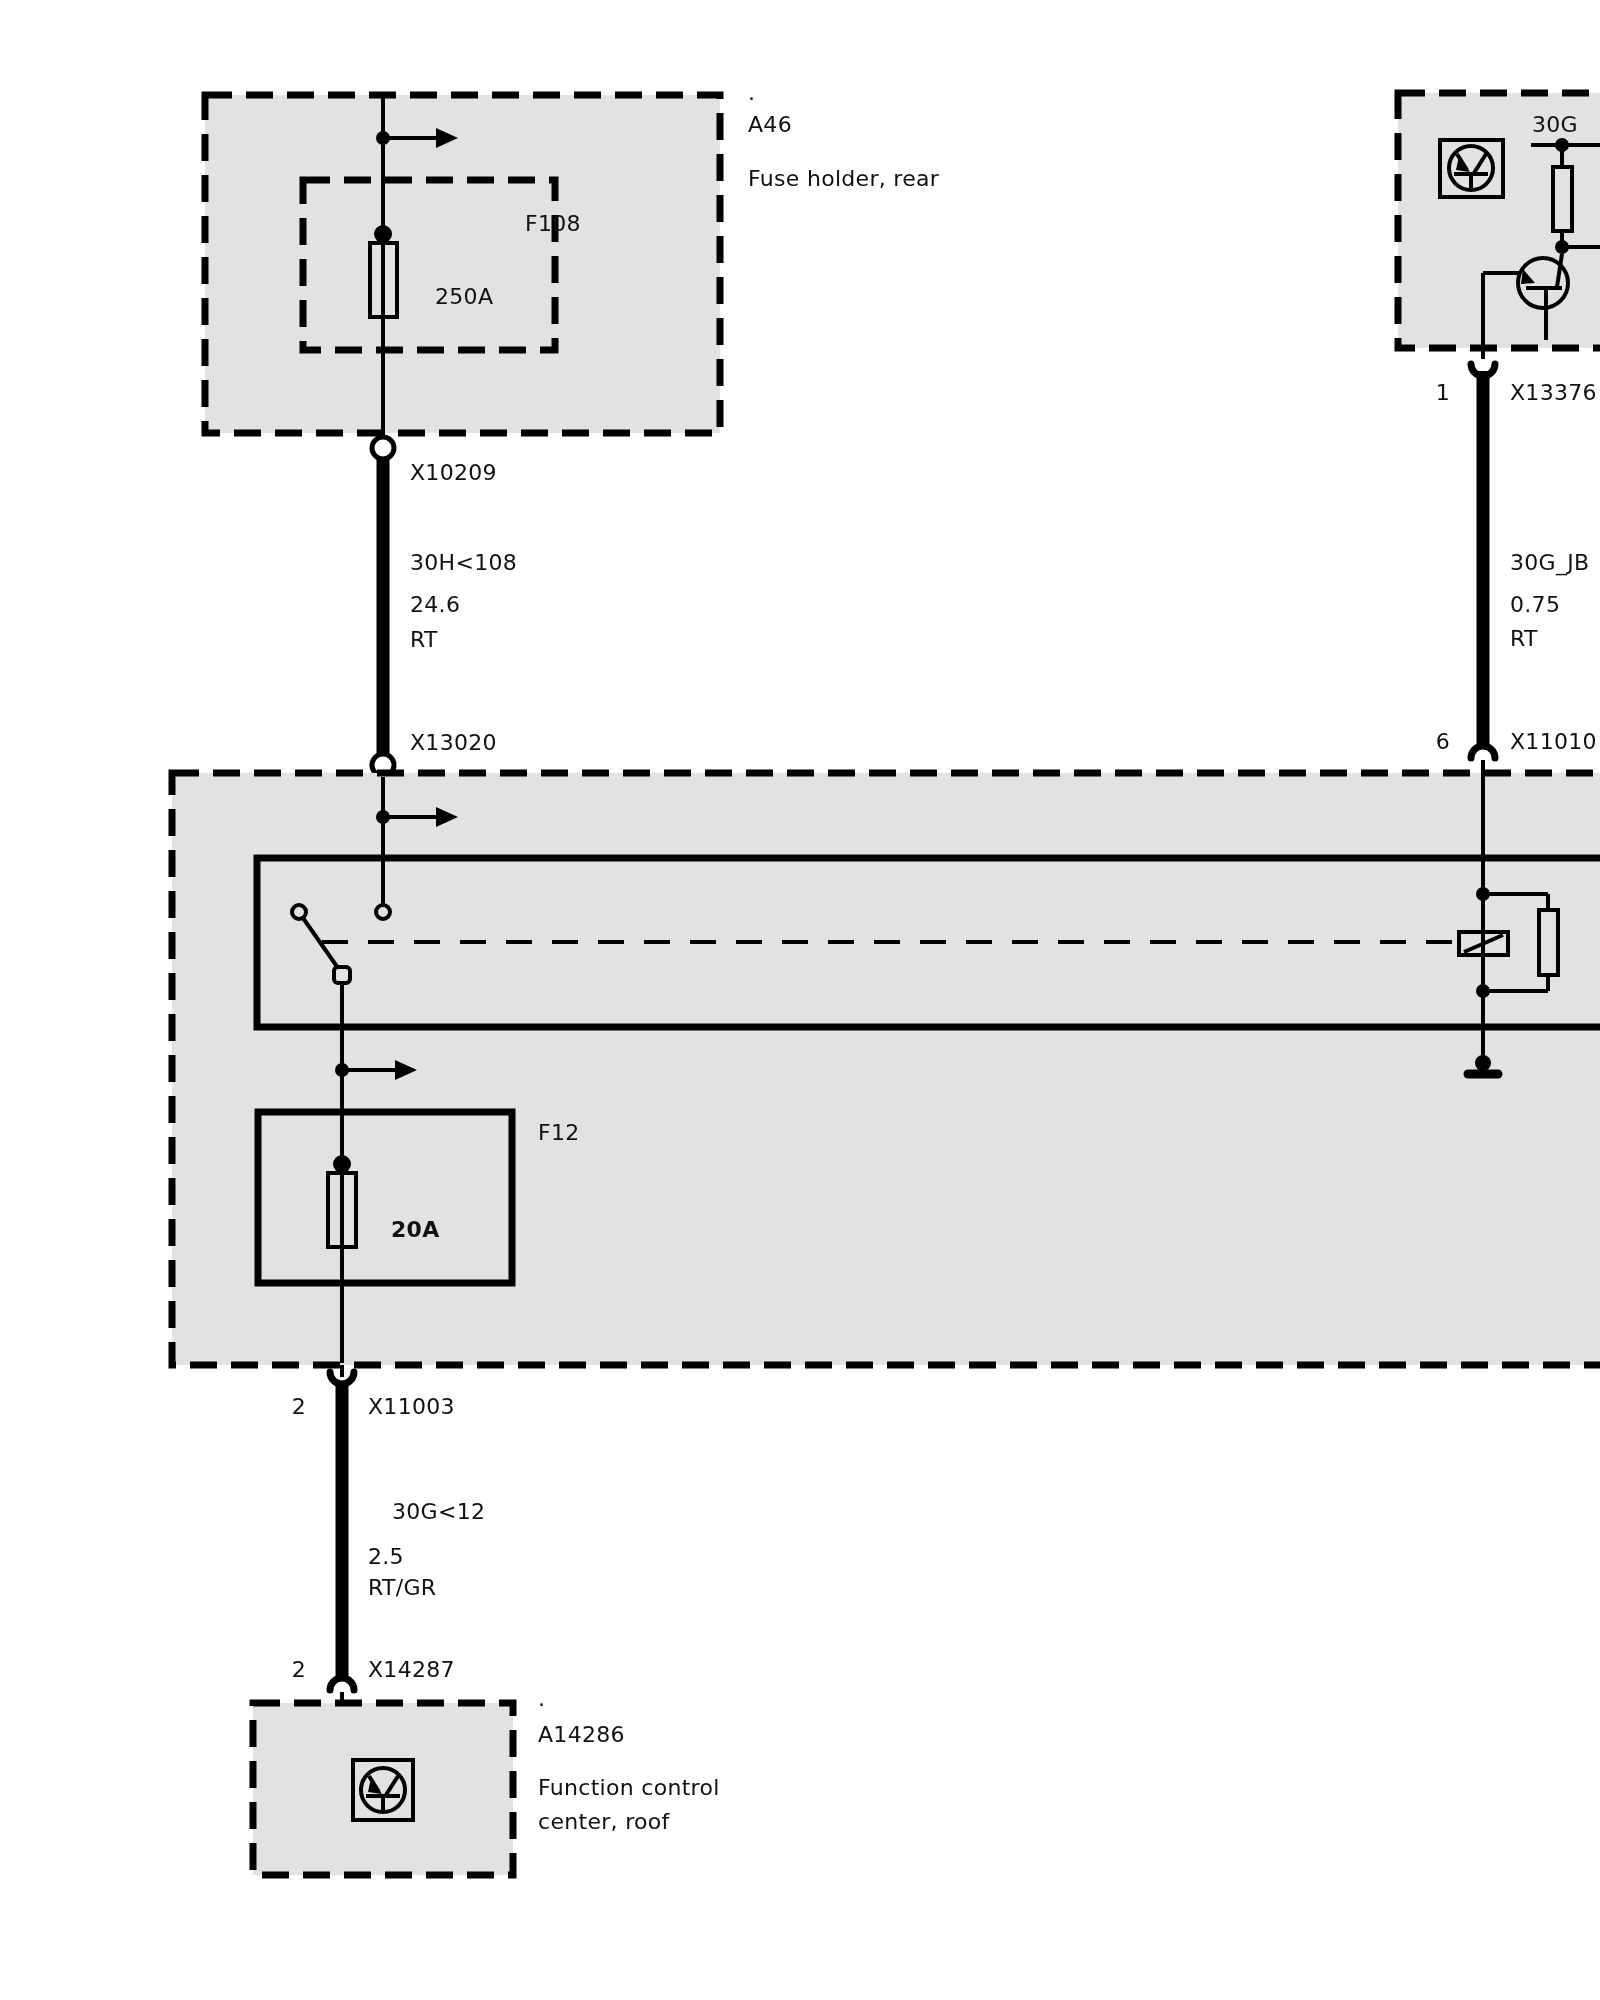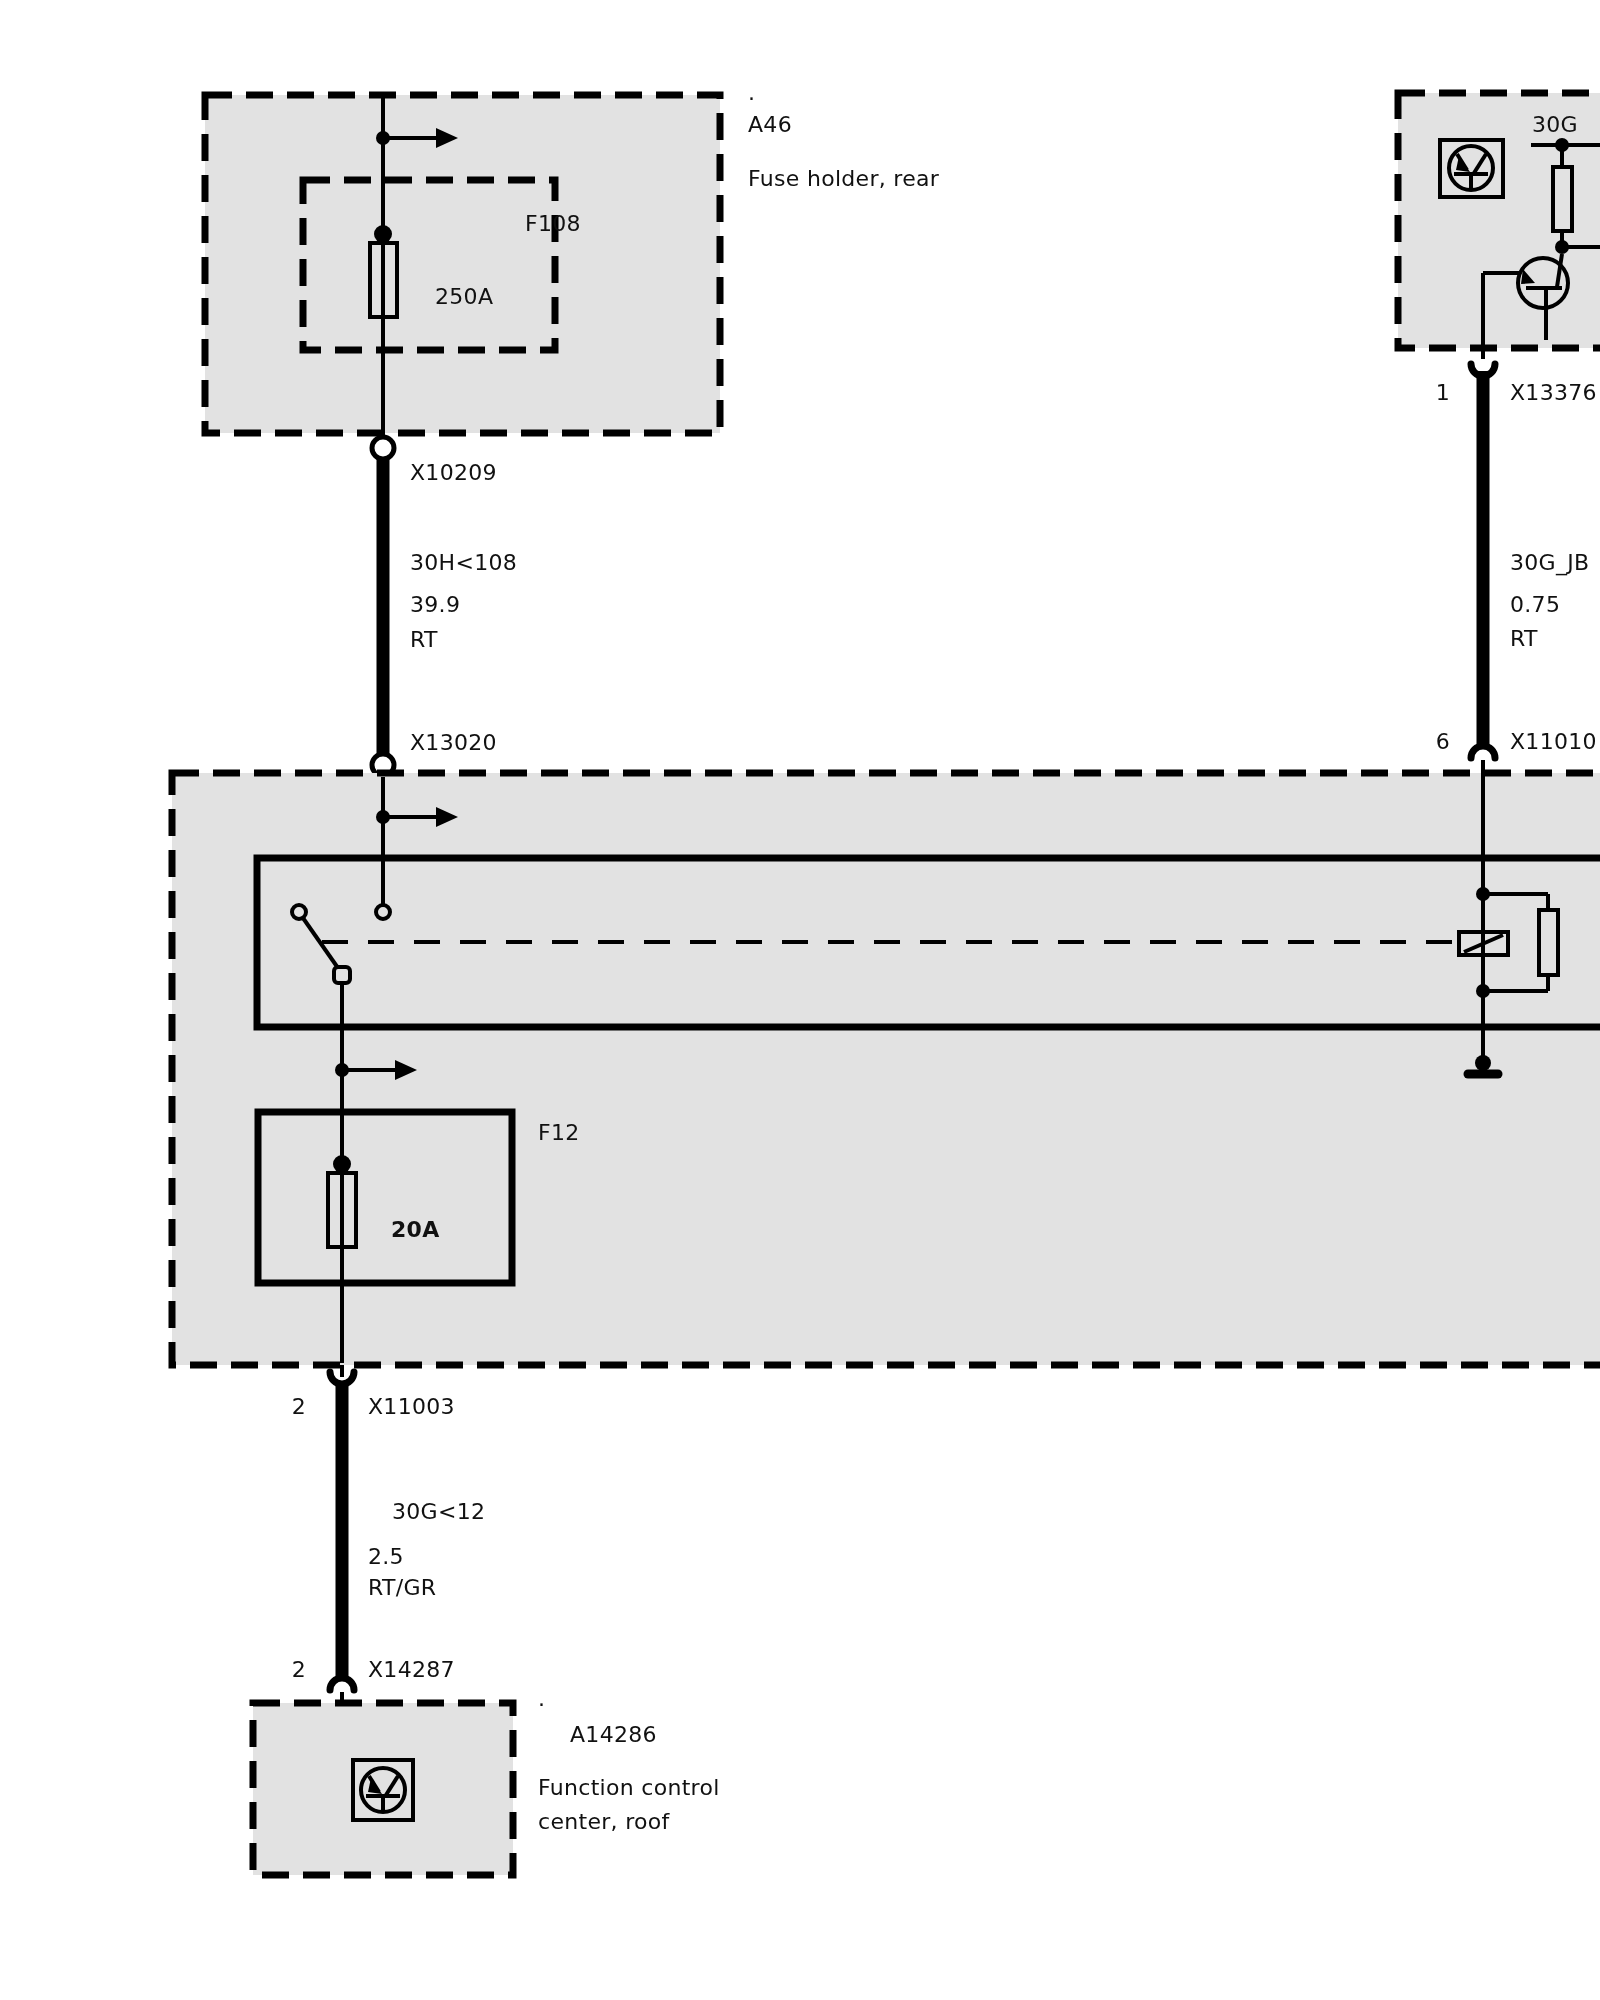--- a/index.html
+++ b/index.html
@@ -147,37 +147,37 @@
   </svg>
 
   <div class="lbl" style="left:748px;top:80px;">.</div>
   <div class="lbl" style="left:748px;top:112px;">A46</div>
   <div class="lbl" style="left:748px;top:166px;">Fuse holder, rear</div>
   <div class="lbl" style="left:525px;top:186px;margin-top:25px;">F108</div>
   <div class="lbl" style="left:435px;top:284px;">250A</div>
 
   <div class="lbl" style="left:410px;top:460px;">X10209</div>
   <div class="lbl" style="left:410px;top:550px;">30H&lt;108</div>
-  <div class="lbl" style="left:410px;top:592px;">39.9</div>
+  <div class="lbl" style="left:410px;top:592px;">24.6</div>
   <div class="lbl" style="left:410px;top:627px;">RT</div>
   <div class="lbl" style="left:410px;top:730px;">X13020</div>
 
   <div class="lbl" style="left:538px;top:1120px;">F12</div>
   <div class="lbl" style="left:391px;top:1217px;font-weight:bold;">20A</div>
 
   <div class="lbl pin" style="left:280px;top:1394px;">2</div>
   <div class="lbl" style="left:368px;top:1394px;">X11003</div>
   <div class="lbl" style="left:368px;top:1499px;margin-left:24px;">30G&lt;12</div>
   <div class="lbl" style="left:368px;top:1544px;">2.5</div>
   <div class="lbl" style="left:368px;top:1575px;">RT/GR</div>
   <div class="lbl pin" style="left:280px;top:1657px;">2</div>
   <div class="lbl" style="left:368px;top:1657px;">X14287</div>
 
   <div class="lbl" style="left:538px;top:1686px;">.</div>
-  <div class="lbl" style="left:538px;top:1722px;margin-left:32px;">A14286</div>
+  <div class="lbl" style="left:538px;top:1722px;">A14286</div>
   <div class="lbl" style="left:538px;top:1775px;">Function control</div>
   <div class="lbl" style="left:538px;top:1809px;">center, roof</div>
 
   <div class="lbl" style="left:1532px;top:112px;">30G</div>
   <div class="lbl pin" style="left:1424px;top:380px;">1</div>
   <div class="lbl" style="left:1510px;top:380px;">X13376</div>
   <div class="lbl" style="left:1510px;top:550px;">30G_JB</div>
   <div class="lbl" style="left:1510px;top:592px;">0.75</div>
   <div class="lbl" style="left:1510px;top:626px;">RT</div>
   <div class="lbl pin" style="left:1424px;top:729px;">6</div>

